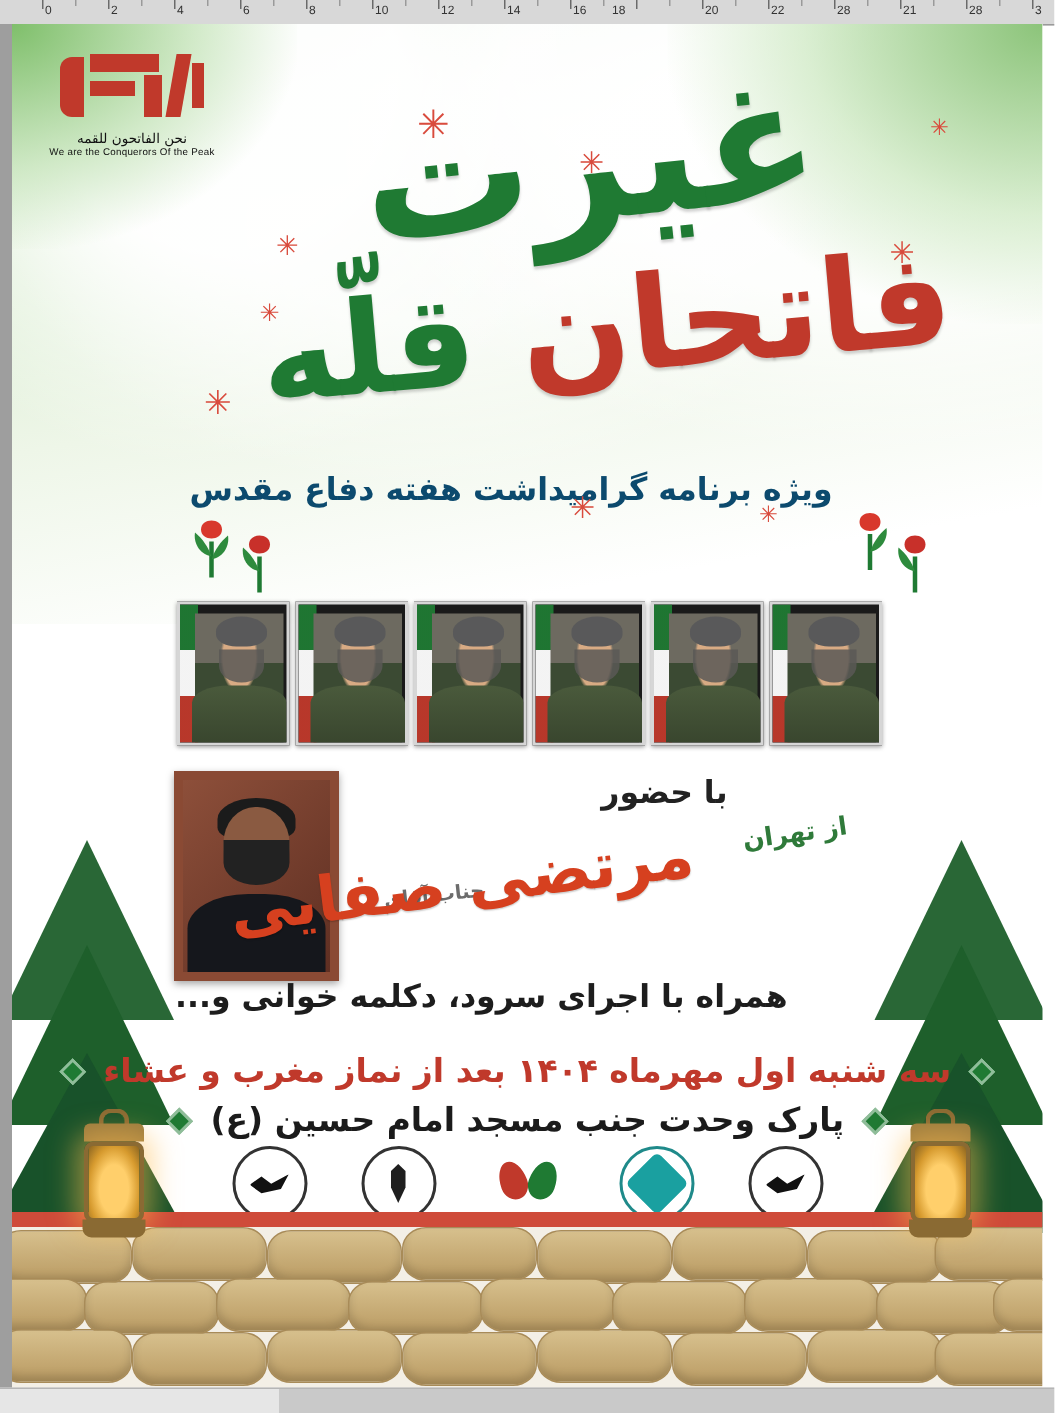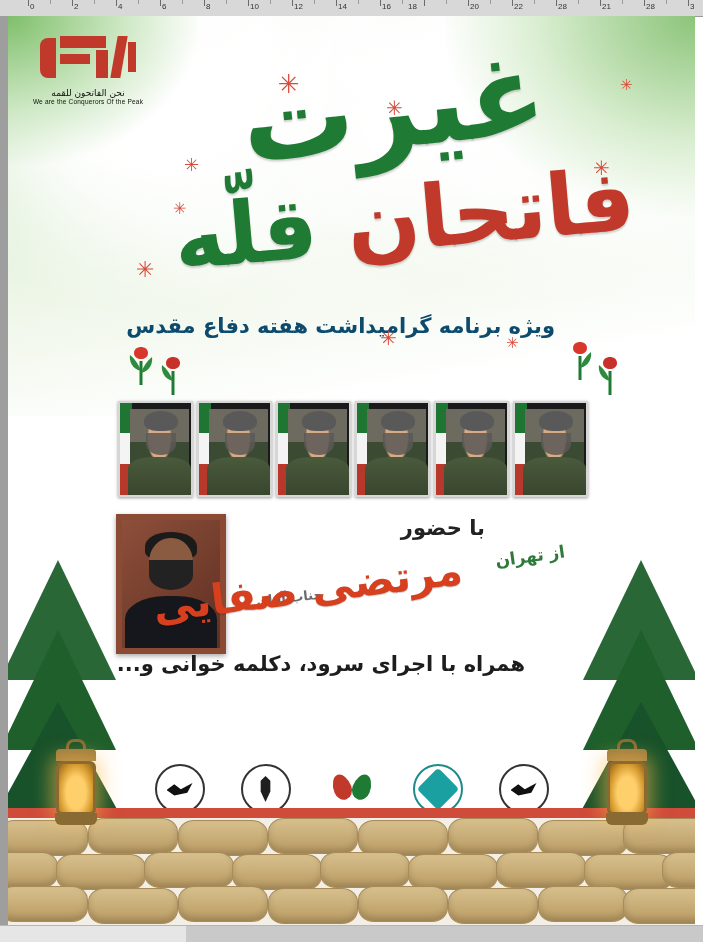--- a/index.html
+++ b/index.html
@@ -642,20 +642,32 @@
           <span class="gbeard"></span>
           <span class="gbody"></span>
       </div>
       <div class="g-line1">با حضور</div>
       <div class="g-from">از تهران</div>
       <div class="g-janab">جناب آقای</div>
       <div class="g-name">مرتضی صفایی</div>
       <div class="g-note">همراه با اجرای سرود، دکلمه خوانی و...</div>
     </div>
 
+    <div class="info">
+      <div class="info-row red">
+        <span class="diamond"></span>
+        <span class="txt">سه شنبه اول مهرماه ۱۴۰۴ بعد از نماز مغرب و عشاء</span>
+        <span class="diamond"></span>
+      </div>
+      <div class="info-row">
+        <span class="diamond alt"></span>
+        <span class="txt">پارک وحدت جنب مسجد امام حسین (ع)</span>
+        <span class="diamond alt"></span>
+      </div>
+    </div>
 
     <div class="sponsors">
       <div class="sp">
         <div class="mark bird"></div>
         <div class="cap">سازمان بسیج
 دانش آموزی</div>
       </div>
       <div class="sp">
         <div class="mark teal"></div>
         <div class="cap">سازمان بسیج دانشجویی

